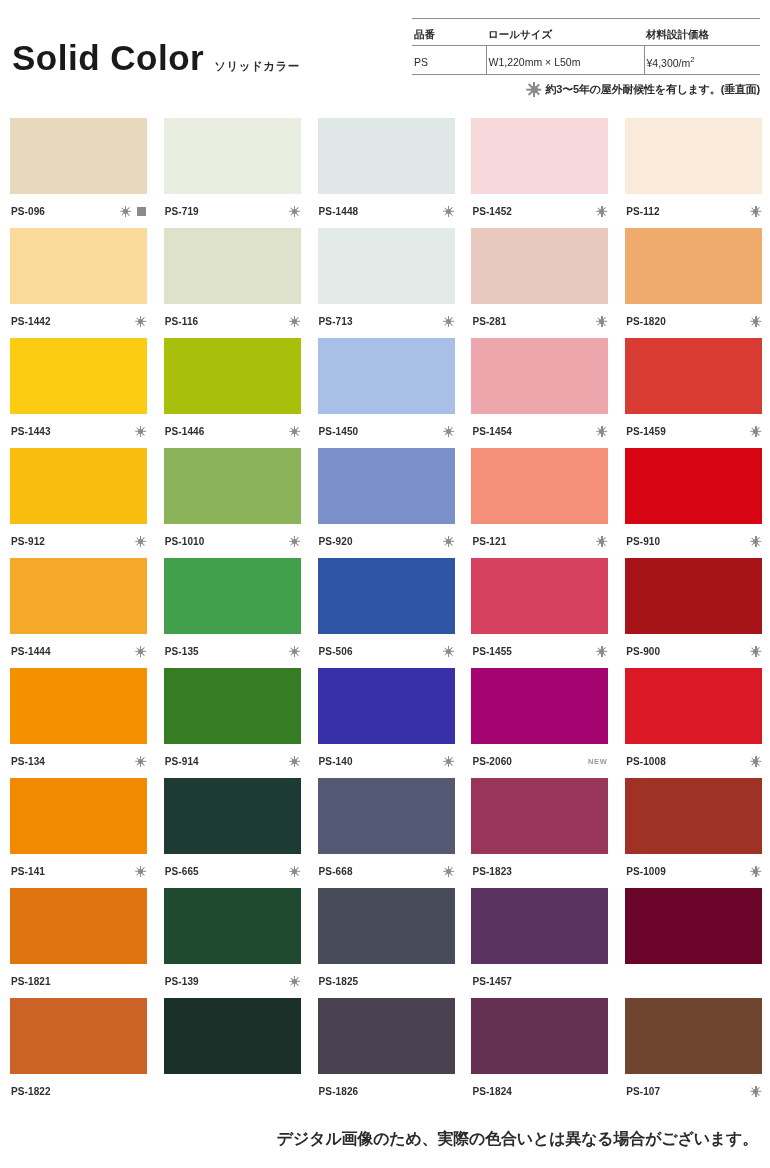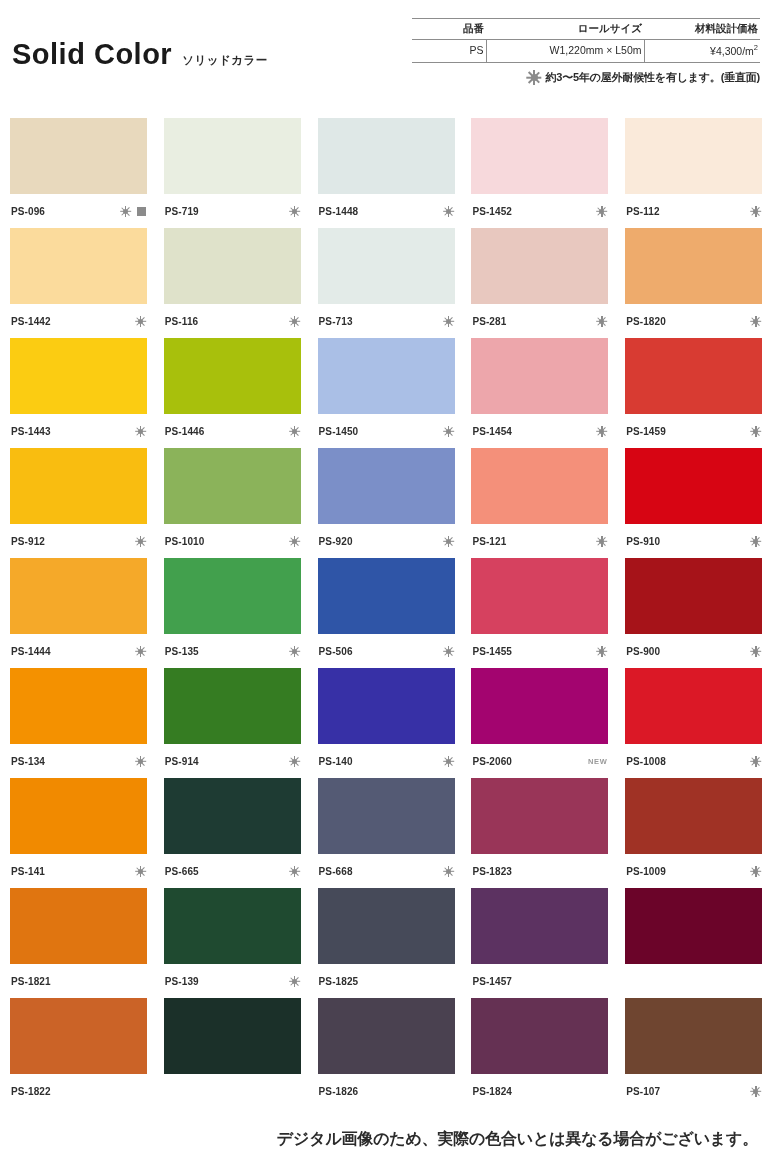--- a/index.html
+++ b/index.html
@@ -26,21 +26,21 @@
   }
   .title-block {
     position: absolute;
     left: 12px;
     top: 38px;
     display: flex;
     align-items: baseline;
     gap: 10px;
   }
   .title-en {
-    font-size: 29px;
+    font-size: 35px;
     font-weight: bold;
     letter-spacing: 0.5px;
     color: #1a1a1a;
   }
   .title-ja {
     font-size: 11.5px;
     font-weight: bold;
     color: #2b2b2b;
     letter-spacing: 0.5px;
   }
@@ -51,22 +51,22 @@
     top: 18px;
     width: 348px;
   }
   table.spec {
     width: 100%;
     border-collapse: collapse;
     font-size: 10.5px;
   }
   table.spec th,
   table.spec td {
-    text-align: right;
-    padding: 3px 2px 4px;
+    text-align: left;
+    padding: 9px 2px 4px;
     font-weight: bold;
     color: #2b2b2b;
     line-height: 1.25;
   }
   table.spec thead th { border-top: 1.3px solid #8d8d8d; border-bottom: 1.3px solid #8d8d8d; }
   table.spec tbody td { border-bottom: 1.3px solid #8d8d8d; font-weight: normal; }
   table.spec tbody td + td { border-left: 1.3px solid #8d8d8d; }
   table.spec .c1 { width: 74px; }
   table.spec .c2 { width: 158px; }
   table.spec .c3 { width: 116px; }

